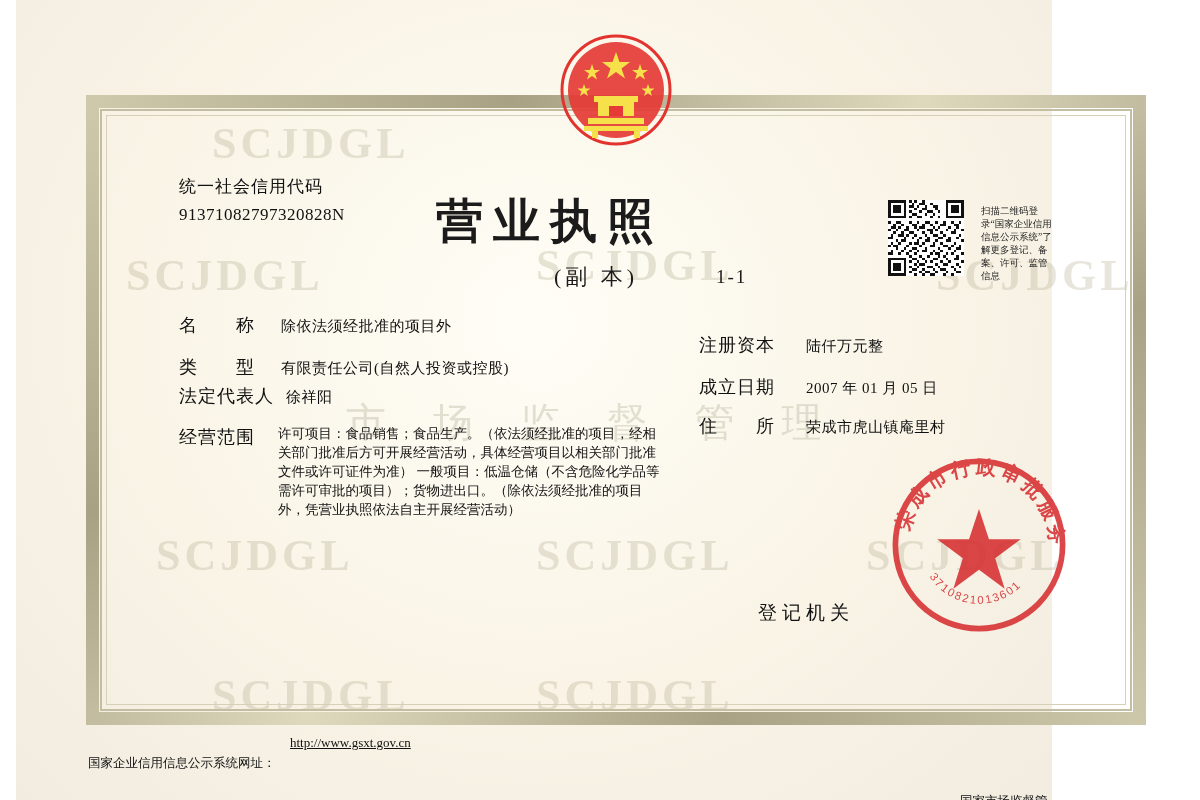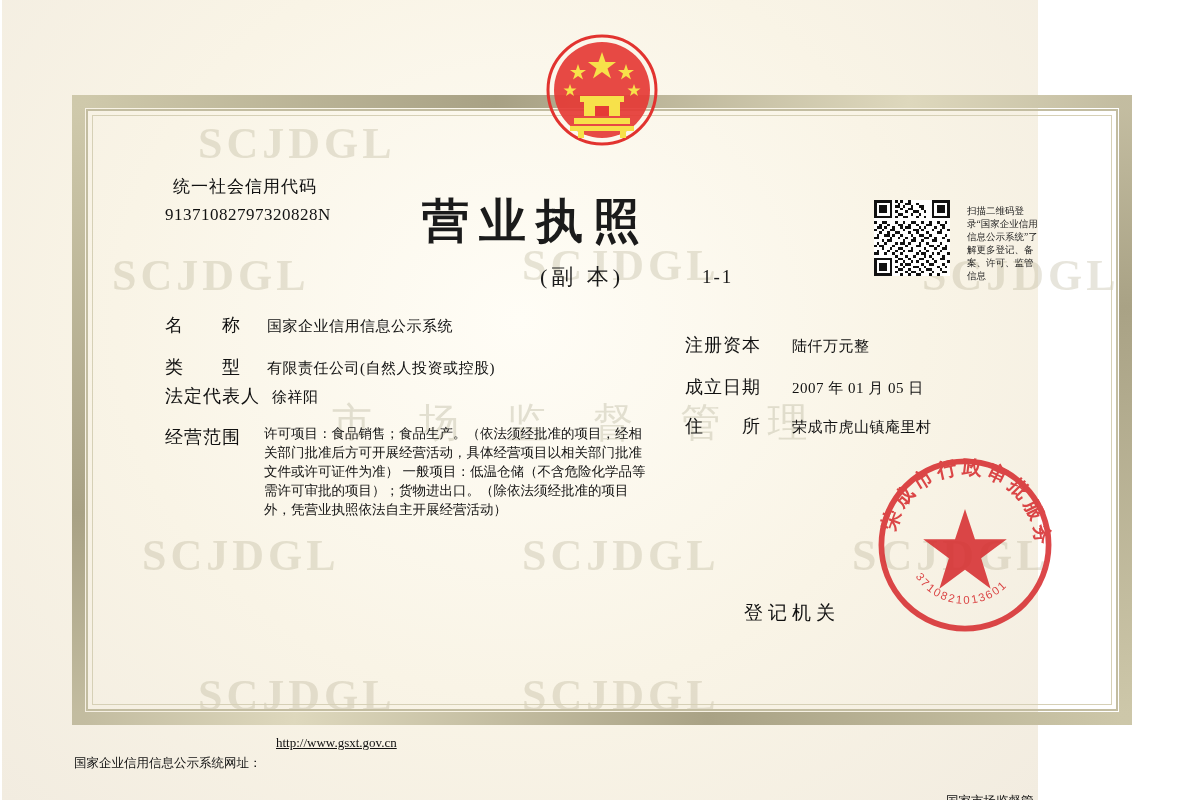--- a/index.html
+++ b/index.html
@@ -11,21 +11,21 @@
     width: 1200px;
     height: 800px;
     font-family: "Liberation Serif", "DejaVu Serif", serif;
     position: relative;
     overflow: hidden;
   }
 
   
   .license {
     position: absolute;
-    left: 2px; top: 0;
+    left: 16px; top: 0;
     width: 1036px; height: 800px;
     background: #fdfaf0;
     background-image:
       radial-gradient(ellipse at 50% 40%, #fffdf6 0%, #f9f4e6 55%, #f2ece0 100%);
   }
 
   
   .frame-outer {
     position: absolute;
     left: 70px; top: 95px;
@@ -110,21 +110,20 @@
     color: #1b1b1b;
   }
 
   
   .code-label {
     position: absolute;
     left: 163px; top: 175px;
     font-size: 17px;
     letter-spacing: 1px;
     color: #111;
-    margin-left: 8px;
   }
   .code-value {
     position: absolute;
     left: 163px; top: 205px;
     font-size: 17px;
     letter-spacing: 0.5px;
     color: #111;
   }
 
   
@@ -460,21 +459,21 @@
       <rect x="10" y="28" width="1" height="1"></rect>
         <rect x="13" y="28" width="1" height="1"></rect>
         <rect x="16" y="28" width="2" height="1"></rect>
         <rect x="21" y="28" width="1" height="1"></rect>
         <rect x="24" y="28" width="1" height="1"></rect>
     </g>
   </svg>
   <div class="qr-note">扫描二维码登录“国家企业信用信息公示系统”了解更多登记、备案、许可、监管信息</div>
 
   <div class="fld-label" style="left:163px; top:313px;">名　　称</div>
-  <div class="fld-value" style="left:265px; top:317px;">国家企业信用信息公示系统</div>
+  <div class="fld-value" style="left:265px; top:317px;">除依法须经批准的项目外</div>
 
   <div class="fld-label" style="left:163px; top:355px;">类　　型</div>
   <div class="fld-value" style="left:265px; top:359px;">有限责任公司(自然人投资或控股)</div>
 
   <div class="fld-label" style="left:163px; top:384px;">法定代表人</div>
   <div class="fld-value" style="left:270px; top:388px;">徐祥阳</div>
 
   <div class="fld-label" style="left:163px; top:425px;">经营范围</div>
   <div class="scope-text">许可项目：食品销售；食品生产。（依法须经批准的项目，经相关部门批准后方可开展经营活动，具体经营项目以相关部门批准文件或许可证件为准）
 一般项目：低温仓储（不含危险化学品等需许可审批的项目）；货物进出口。（除依法须经批准的项目外，凭营业执照依法自主开展经营活动）</div>

